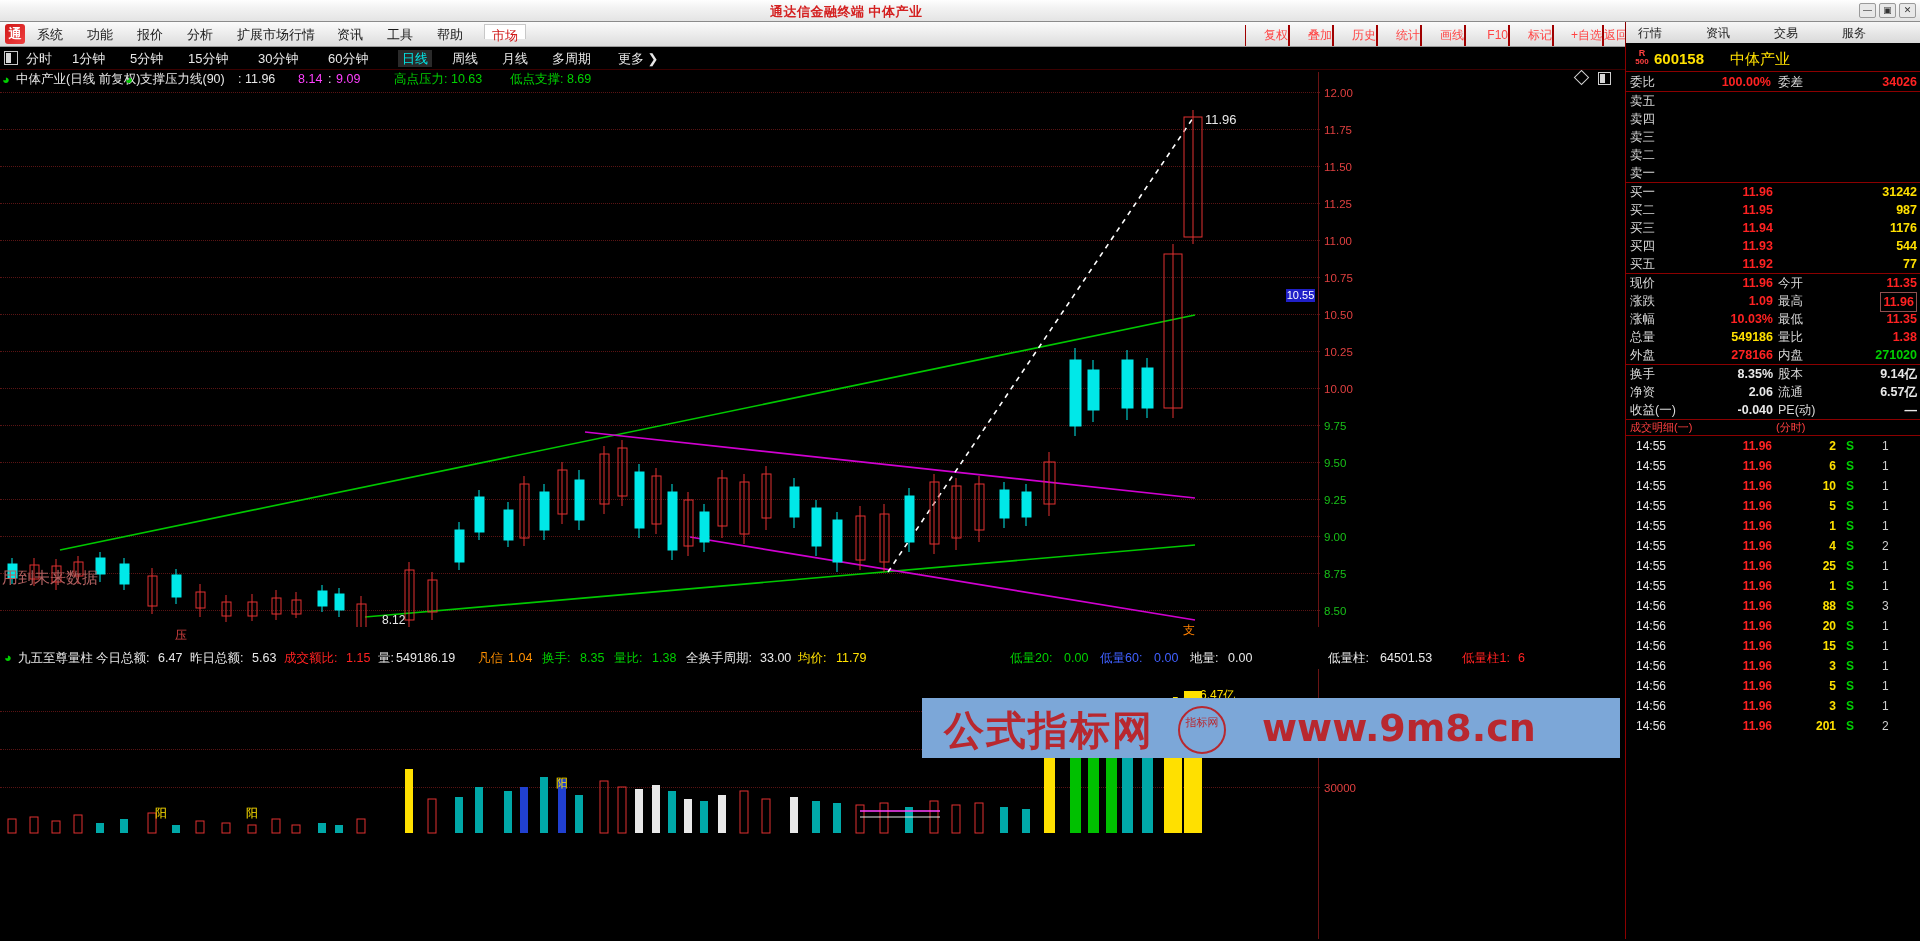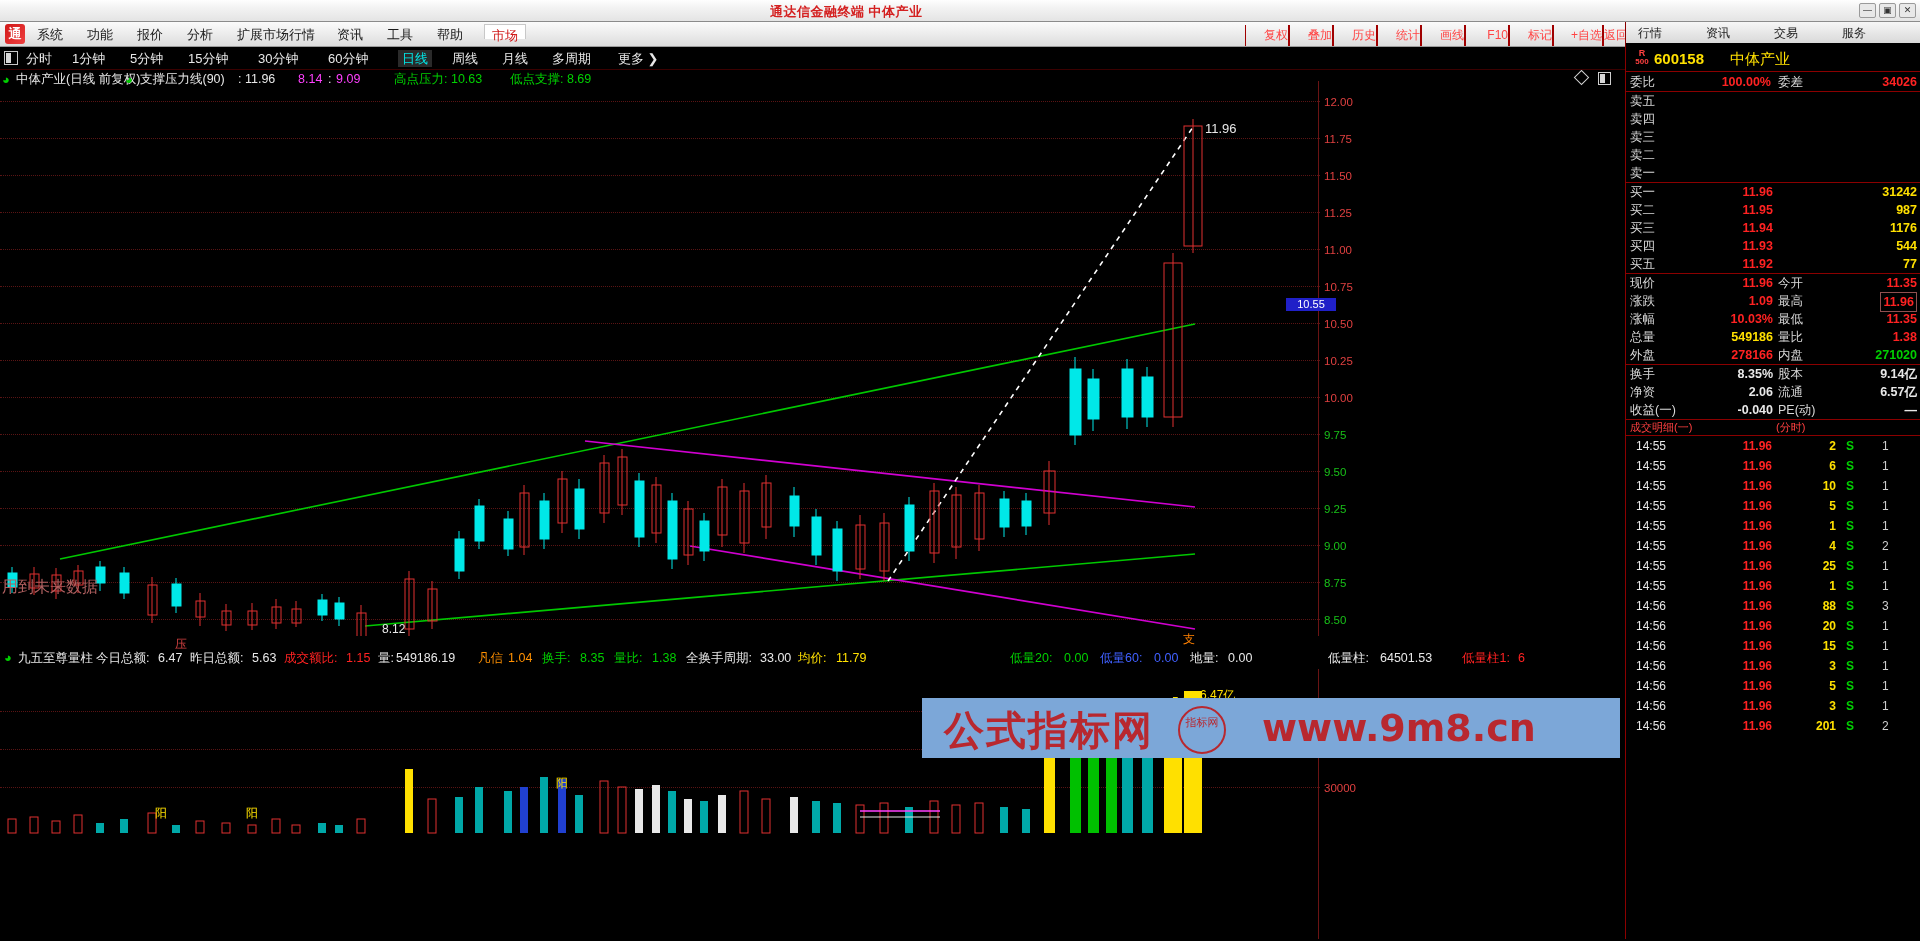--- a/index.html
+++ b/index.html
@@ -44,33 +44,33 @@
     border-left:1px solid #a00000; border-right:1px solid #a00000; text-align:right;
     line-height:20px; white-space:nowrap; }
 
   
   .chartwrap { position:absolute; left:0; top:70px; width:1625px; height:871px;
     background:#000; overflow:hidden; }
   .info-line { position:absolute; left:0; top:0; width:1625px; height:19px;
     font-size:12.5px; line-height:19px; white-space:nowrap; }
   .info-line span { margin-right:2px; }
 
-  .pricepane { position:absolute; left:0; top:11px; width:1625px; height:555px; }
+  .pricepane { position:absolute; left:0; top:2px; width:1625px; height:555px; }
   .volpane { position:absolute; left:0; top:599px; width:1625px; height:272px; }
   .volhdr { position:absolute; left:0; top:578px; width:1625px; height:20px;
     font-size:12.5px; line-height:20px; white-space:nowrap; }
 
   .gridline { position:absolute; left:0; width:1320px; height:0;
     border-top:1px dotted #5a1414; }
   .axis-sep { position:absolute; left:1318px; top:0; width:1px; height:100%;
     background:#6a1414; }
   .axis-lbl { position:absolute; left:1324px; font-size:11.5px; color:#e04040;
     line-height:10px; }
   .axis-lbl.g { color:#18c018; }
-  .axis-cur { position:absolute; left:1286px; width:50px; height:13px;
+  .axis-cur { position:absolute; left:1286px; width:29px; height:13px;
     background:#2020c8; color:#fff; font-size:11px; text-align:center; line-height:13px; }
 
   svg.chartsvg { position:absolute; left:0; top:0; }
 
   .lbl-1196 { position:absolute; color:#e8e8e8; font-size:13px; }
   .lbl-812  { position:absolute; color:#e8e8e8; font-size:12px; }
   .lbl-vol  { position:absolute; font-size:12px; }
 
   .future-note { position:absolute; left:2px; top:496px; font-size:16px; color:#b06060; }
 

